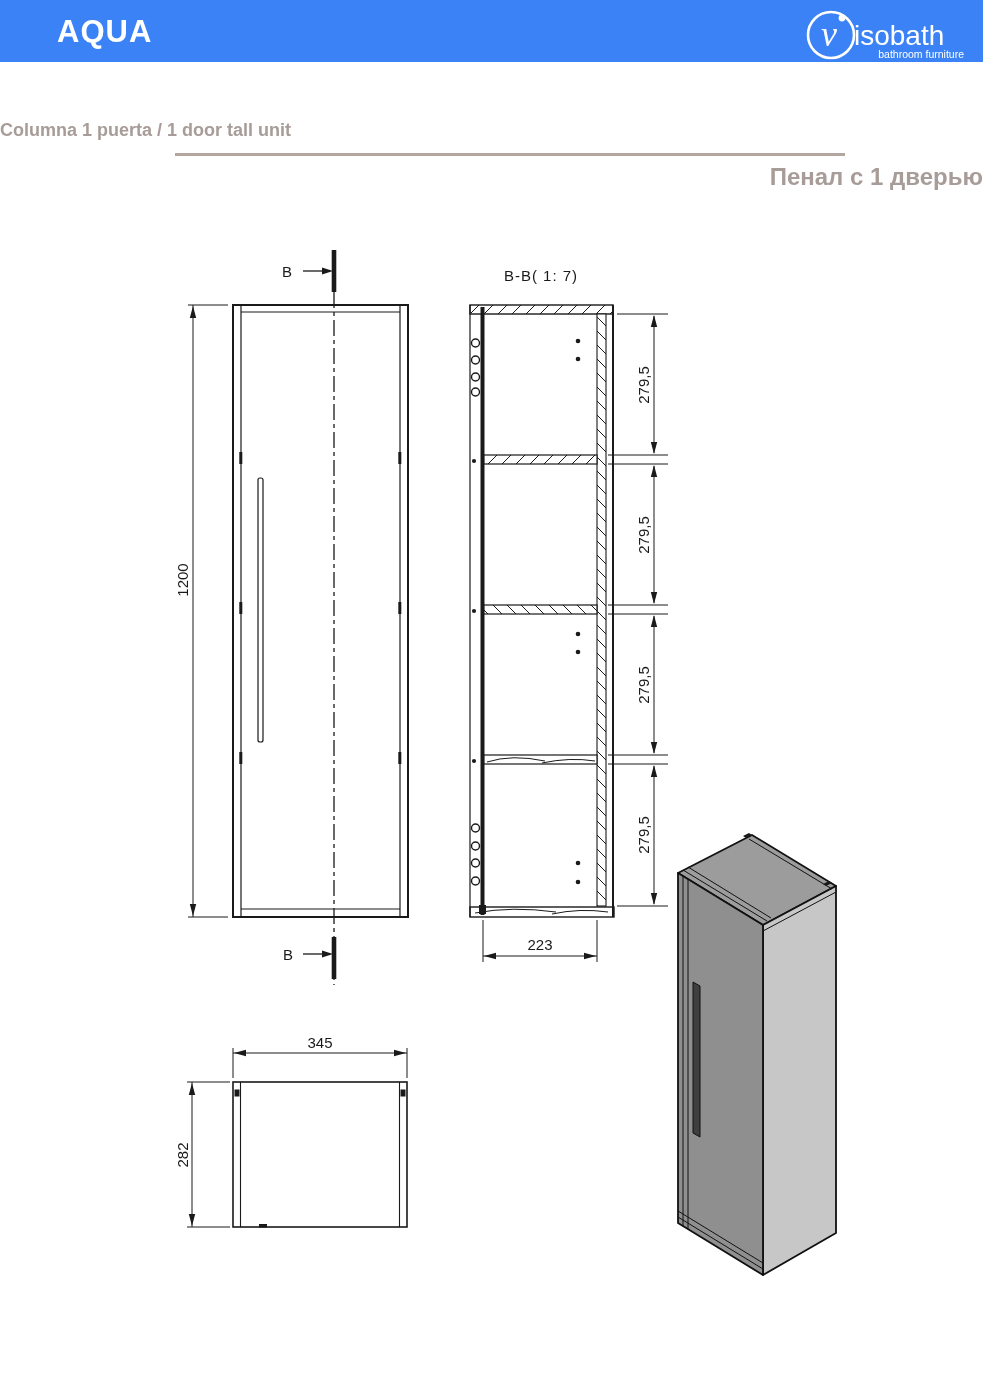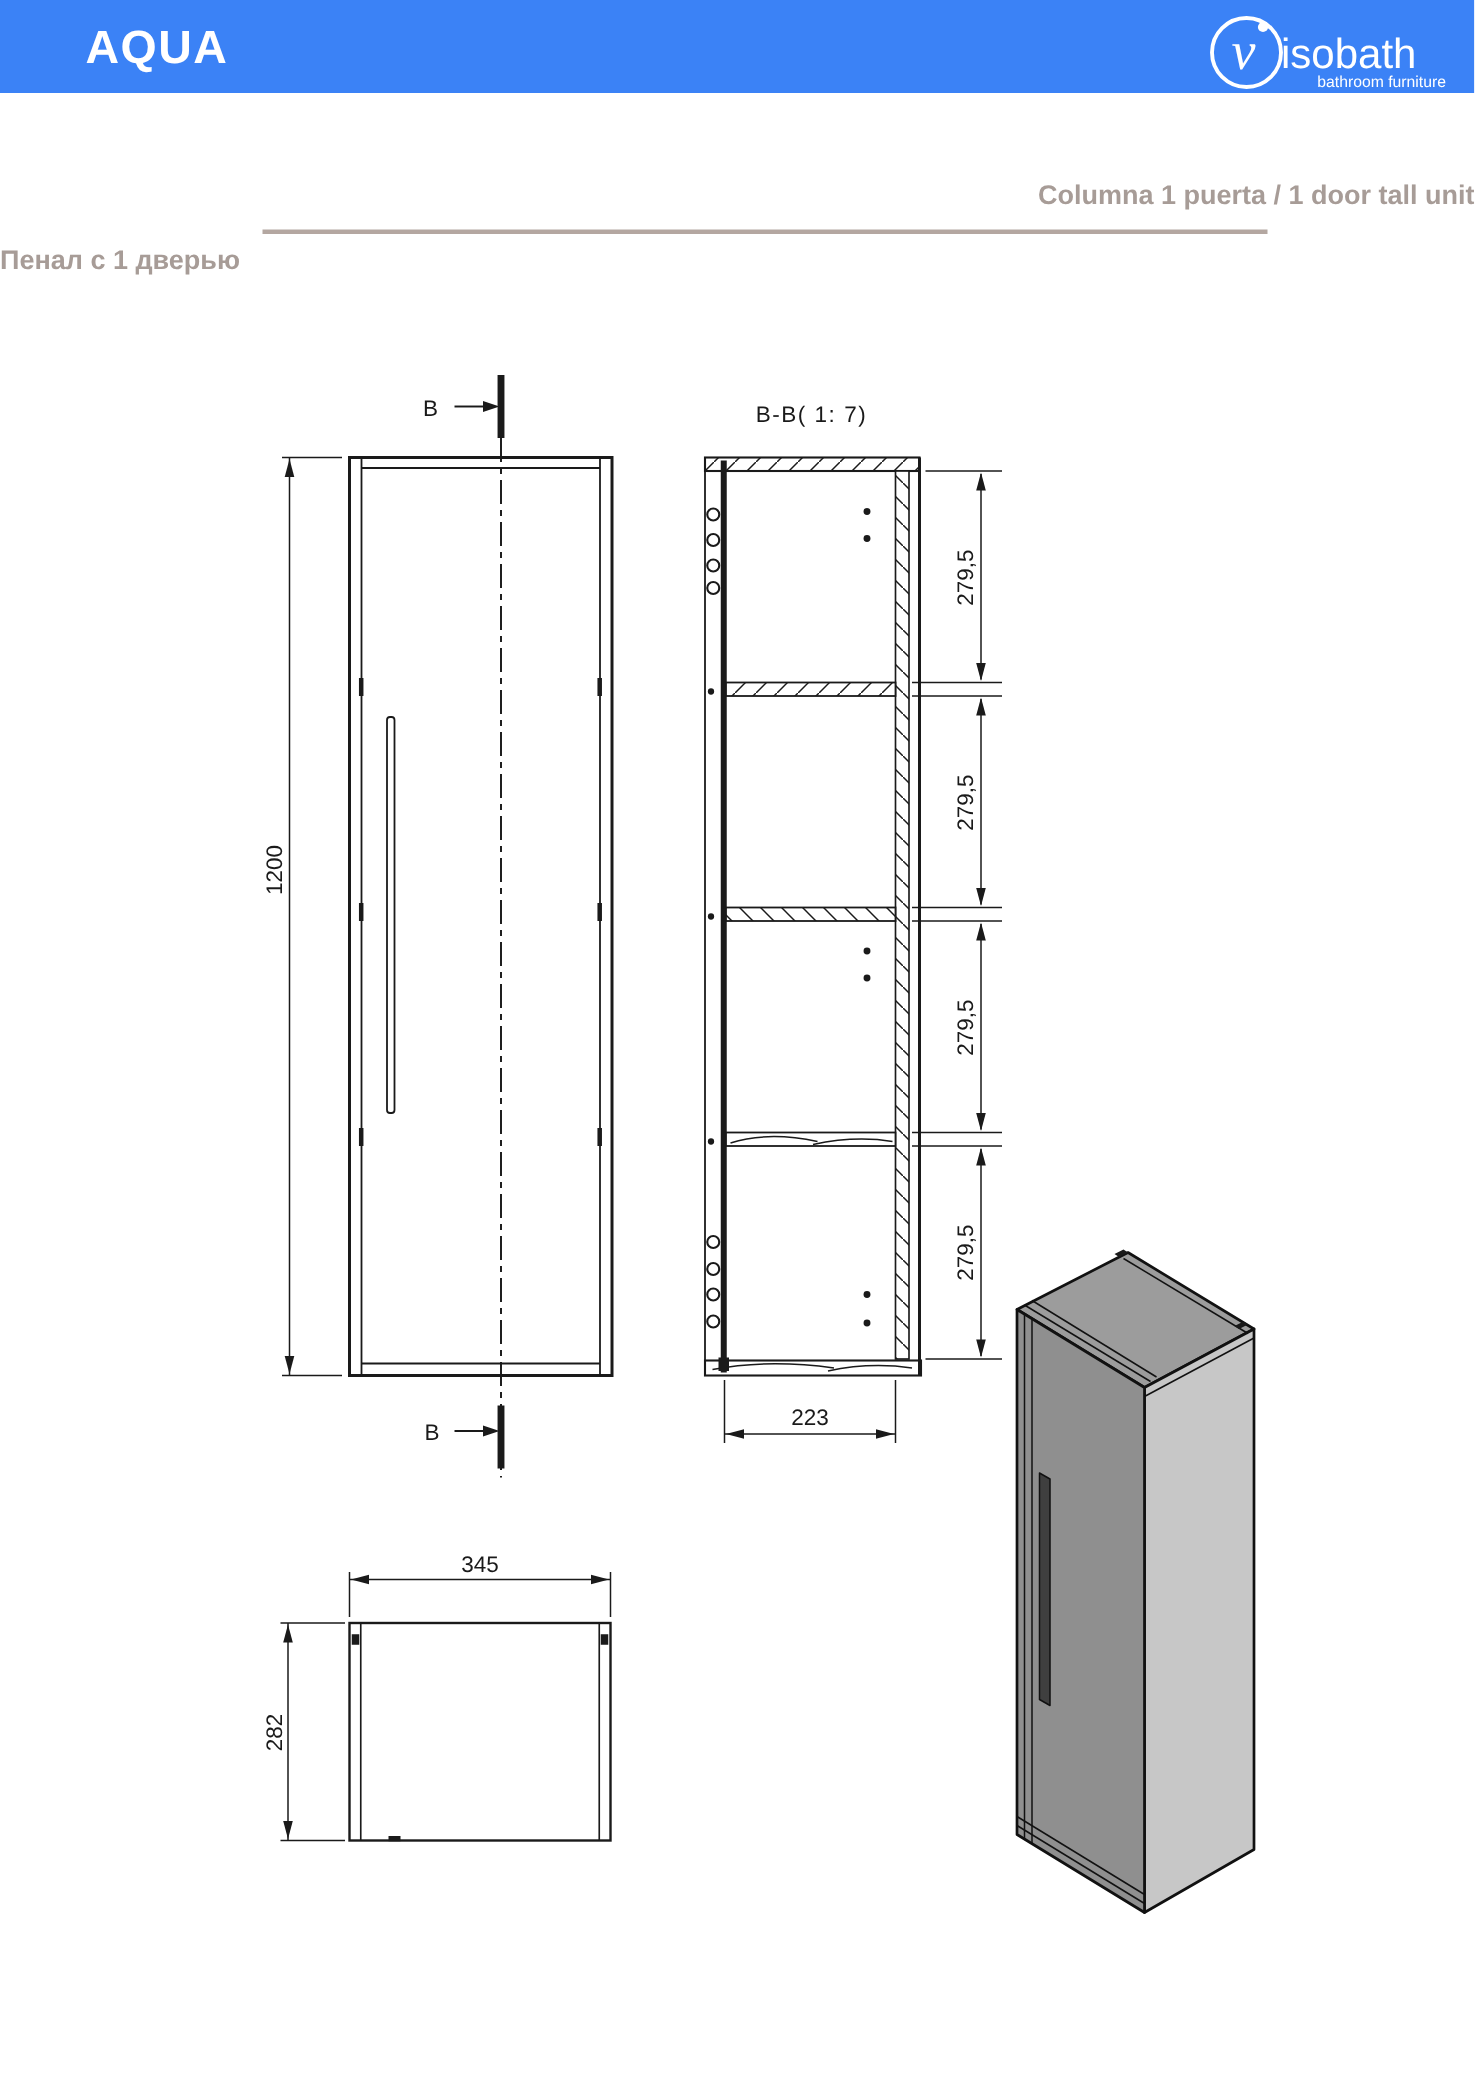--- a/index.html
+++ b/index.html
@@ -4,25 +4,25 @@
 <style>
   html,body{margin:0;padding:0;background:#fff;}
   .page{position:relative;width:983px;height:1396px;background:#fff;overflow:hidden;
         font-family:"Liberation Sans",sans-serif;}
   
   .header{position:absolute;left:0;top:0;width:983px;height:62px;background:#3b82f6;z-index:5;}
   .brand{position:absolute;left:57px;top:14px;font-size:31px;font-weight:bold;color:#fff;letter-spacing:1px;}
   .logo{position:absolute;left:798px;top:5px;}
   
   .titles{position:absolute;left:0;top:0;width:983px;z-index:4;}
-  .title-en{position:absolute;left:0;top:120px;width:983px;text-align:right;
+  .title-en{position:absolute;left:0;top:120px;width:983px;text-align:left;
             font-size:18px;font-weight:bold;color:#a79c97;}
   .title-divider{position:absolute;left:175px;top:153px;width:670px;height:3px;background:#b4a7a1;}
-  .title-ru{position:absolute;left:0;top:163px;width:983px;text-align:left;
-            font-size:18px;font-weight:bold;color:#a79c97;}
+  .title-ru{position:absolute;left:0;top:163px;width:983px;text-align:right;
+            font-size:24px;font-weight:bold;color:#a79c97;}
   
   svg.drawing{position:absolute;left:0;top:0;z-index:1;}
   svg.drawing text{font-family:"Liberation Sans",sans-serif;fill:#1a1a1a;}
   .dimtxt{font-size:15px;}
   .lbltxt{font-size:15px;}
 </style>
 </head>
 <body>
 
 <div class="page">

